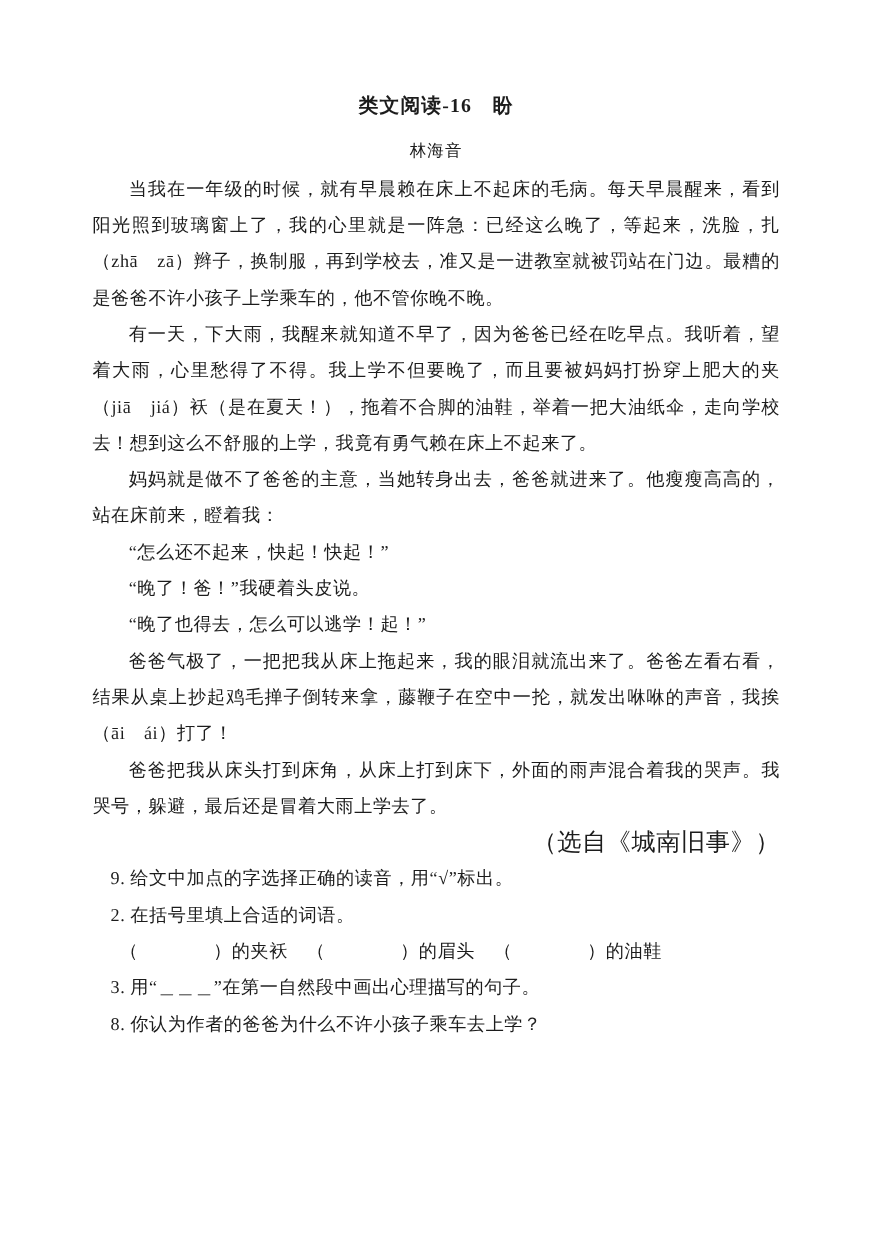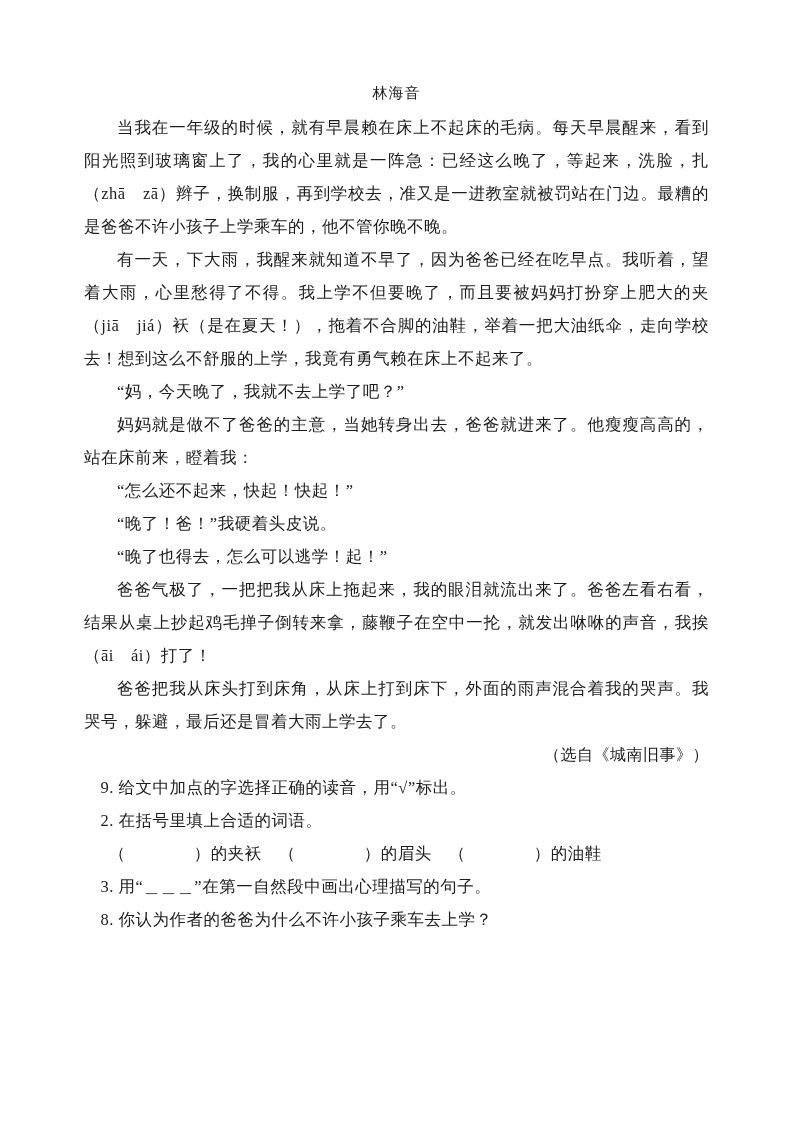--- a/index.html
+++ b/index.html
@@ -41,21 +41,21 @@
   p.body {
     margin: 0;
     font-size: 16.5px;
     line-height: 33px;
     text-indent: 2em;
     text-align: justify;
     letter-spacing: 0.5px;
   }
   .source {
     margin: 0;
-    font-size: 16px;
+    font-size: 22px;
     line-height: 33px;
     text-align: right;
     letter-spacing: 0.5px;
   }
   p.question {
     margin: 0;
     font-size: 16.5px;
     line-height: 33px;
     text-indent: 1em;
     text-align: justify;
@@ -63,28 +63,28 @@
   }
   p.question.blanks {
     text-indent: 1.5em;
   }
 </style>
 </head>
 <body>
 
 <main class="page">
 
+  <h1 class="title">类文阅读-16　盼</h1>
 
 
   <div class="author">林海音</div>
 
   <section>
     <p class="body">当我在一年级的时候，就有早晨赖在床上不起床的毛病。每天早晨醒来，看到阳光照到玻璃窗上了，我的心里就是一阵急：已经这么晚了，等起来，洗脸，扎（zhā　zā）辫子，换制服，再到学校去，准又是一进教室就被罚站在门边。最糟的是爸爸不许小孩子上学乘车的，他不管你晚不晚。</p>
     <p class="body">有一天，下大雨，我醒来就知道不早了，因为爸爸已经在吃早点。我听着，望着大雨，心里愁得了不得。我上学不但要晚了，而且要被妈妈打扮穿上肥大的夹（jiā　jiá）袄（是在夏天！），拖着不合脚的油鞋，举着一把大油纸伞，走向学校去！想到这么不舒服的上学，我竟有勇气赖在床上不起来了。</p>
-    <p class="body">“妈，今天晚了，我就不去上学了吧？”</p>
     <p class="body">妈妈就是做不了爸爸的主意，当她转身出去，爸爸就进来了。他瘦瘦高高的，站在床前来，瞪着我：</p>
     <p class="body">“怎么还不起来，快起！快起！”</p>
     <p class="body">“晚了！爸！”我硬着头皮说。</p>
     <p class="body">“晚了也得去，怎么可以逃学！起！”</p>
     <p class="body">爸爸气极了，一把把我从床上拖起来，我的眼泪就流出来了。爸爸左看右看，结果从桌上抄起鸡毛掸子倒转来拿，藤鞭子在空中一抡，就发出咻咻的声音，我挨（āi　ái）打了！</p>
     <p class="body">爸爸把我从床头打到床角，从床上打到床下，外面的雨声混合着我的哭声。我哭号，躲避，最后还是冒着大雨上学去了。</p>
   </section>
 
   <div class="source">（选自《城南旧事》）</div>
 

